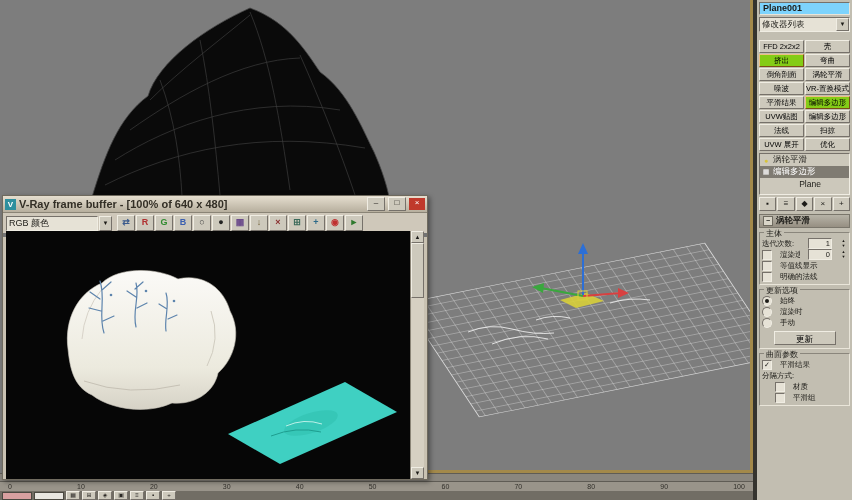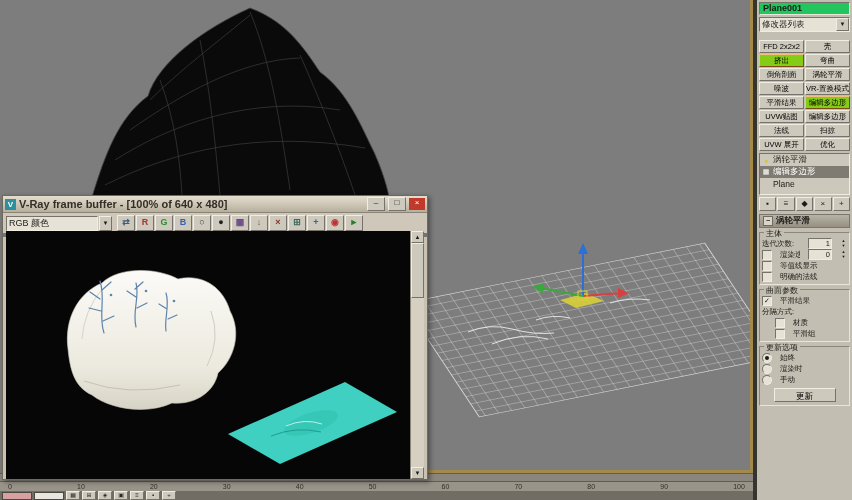--- a/index.html
+++ b/index.html
@@ -26,21 +26,21 @@
   #vfb-dd-arrow{width:11px;height:13px;font-size:6px;text-align:center;line-height:12px;margin-right:4px;}
   .ticon{width:16px;height:14px;font-size:9px;font-weight:bold;text-align:center;line-height:13px;}
   #vfb-canvas{position:absolute;left:3px;top:35px;}
   #vfb-scroll{position:absolute;right:3px;top:35px;width:13px;height:248px;background:#d6d0c2;border-left:1px solid #8a8476;}
   #vfb-scroll .arr{width:13px;height:12px;font-size:6px;text-align:center;line-height:11px;box-sizing:border-box;}
   #vfb-scroll .thumb{position:absolute;left:0;top:12px;width:13px;height:55px;box-sizing:border-box;}
   #vfb-scroll .arr.dn{position:absolute;bottom:0;}
   
   #cmdpanel{position:absolute;left:757px;top:0;width:95px;height:500px;background:#c2beb1;box-sizing:border-box;padding:2px;}
   #splitter{position:absolute;left:753px;top:0;width:4px;height:500px;background:#35342f;}
-  #objname{height:11px;line-height:11px;padding:0 3px;font-size:9px;font-weight:bold;background:#22c55e;
+  #objname{height:11px;line-height:11px;padding:0 3px;font-size:9px;font-weight:bold;background:#7dd3fc;
            border:1px solid;border-color:#76716a #e8e4d8 #e8e4d8 #76716a;margin-bottom:2px;}
   #modlist{height:13px;display:flex;align-items:center;margin-bottom:8px;}
   #modlist .lbl{flex:1;padding-left:2px;font-size:8.5px;}
   #modlist .arr{width:11px;height:11px;font-size:6px;text-align:center;line-height:10px;}
   #modgrid{display:grid;grid-template-columns:1fr 1fr;gap:1px;margin-bottom:2px;}
   .mod-btn{height:13px;font-size:7.5px;line-height:11px;text-align:center;white-space:nowrap;overflow:hidden;padding:0;}
   .mod-btn.act{background:#84cc16;border-color:#efc083 #7a4d17 #7a4d17 #efc083;}
   #stackbox{height:40px;margin-bottom:2px;background:#ccc8bb;overflow:hidden;}
   .stackrow{height:12px;display:flex;align-items:center;gap:3px;padding:0 2px;font-size:8.5px;}
   .stackrow.sel{background:#7f7b72;color:#fff;}
@@ -218,21 +218,21 @@
     </div>
     <div id="stackbox" class="sunken">
       <div class="stackrow">
         <span class="sicon" style="color:#d8c43a">●</span>
         <span>涡轮平滑</span>
       </div>
       <div class="stackrow sel">
         <span class="sicon">▦</span>
         <span>编辑多边形</span>
       </div>
-      <div class="stackrow" style="padding-left:13px;">
+      <div class="stackrow" style="padding-left:13px;justify-content:center;">
         <span>Plane</span>
       </div>
     </div>
     <div id="stacktools">
       <span class="sttool raised">▪</span>
       <span class="sttool raised">≡</span>
       <span class="sttool raised">◆</span>
       <span class="sttool raised">×</span>
       <span class="sttool raised">+</span>
     </div>
@@ -264,55 +264,55 @@
         <span class="cb sunken"></span>
         <span class="fl">等值线显示</span>
       </div>
       <div class="prow">
         <span class="cb sunken"></span>
         <span class="fl">明确的法线</span>
       </div>
     </div>
 
     <div class="group">
-      <span class="gtitle">曲面参数</span>
-      <div class="prow">
-        <span class="cb sunken">✓</span>
-        <span class="fl">平滑结果</span>
-      </div>
-      <div class="prow">
-        <span class="fl">分隔方式:</span>
-      </div>
-      <div class="prow" style="padding-left:14px;">
-        <span class="cb sunken"></span>
-        <span class="fl">材质</span>
-      </div>
-      <div class="prow" style="padding-left:14px;">
-        <span class="cb sunken"></span>
-        <span class="fl">平滑组</span>
-      </div>
-    </div>
-
-    <div class="group">
       <span class="gtitle">更新选项</span>
       <div class="prow">
         <span class="rb sunken">
             <span class="dot"></span>
           </span>
         <span class="fl">始终</span>
       </div>
       <div class="prow">
         <span class="rb sunken"></span>
         <span class="fl">渲染时</span>
       </div>
       <div class="prow">
         <span class="rb sunken"></span>
         <span class="fl">手动</span>
       </div>
       <button id="updbtn" class="raised">更新</button>
+    </div>
+
+    <div class="group">
+      <span class="gtitle">曲面参数</span>
+      <div class="prow">
+        <span class="cb sunken">✓</span>
+        <span class="fl">平滑结果</span>
+      </div>
+      <div class="prow">
+        <span class="fl">分隔方式:</span>
+      </div>
+      <div class="prow" style="padding-left:14px;">
+        <span class="cb sunken"></span>
+        <span class="fl">材质</span>
+      </div>
+      <div class="prow" style="padding-left:14px;">
+        <span class="cb sunken"></span>
+        <span class="fl">平滑组</span>
+      </div>
     </div>
   </div>
 
   <div id="slider-strip"></div>
   <div id="trackbar">
     <span class="tick">0</span>
     <span class="tick">10</span>
     <span class="tick">20</span>
     <span class="tick">30</span>
     <span class="tick">40</span>

